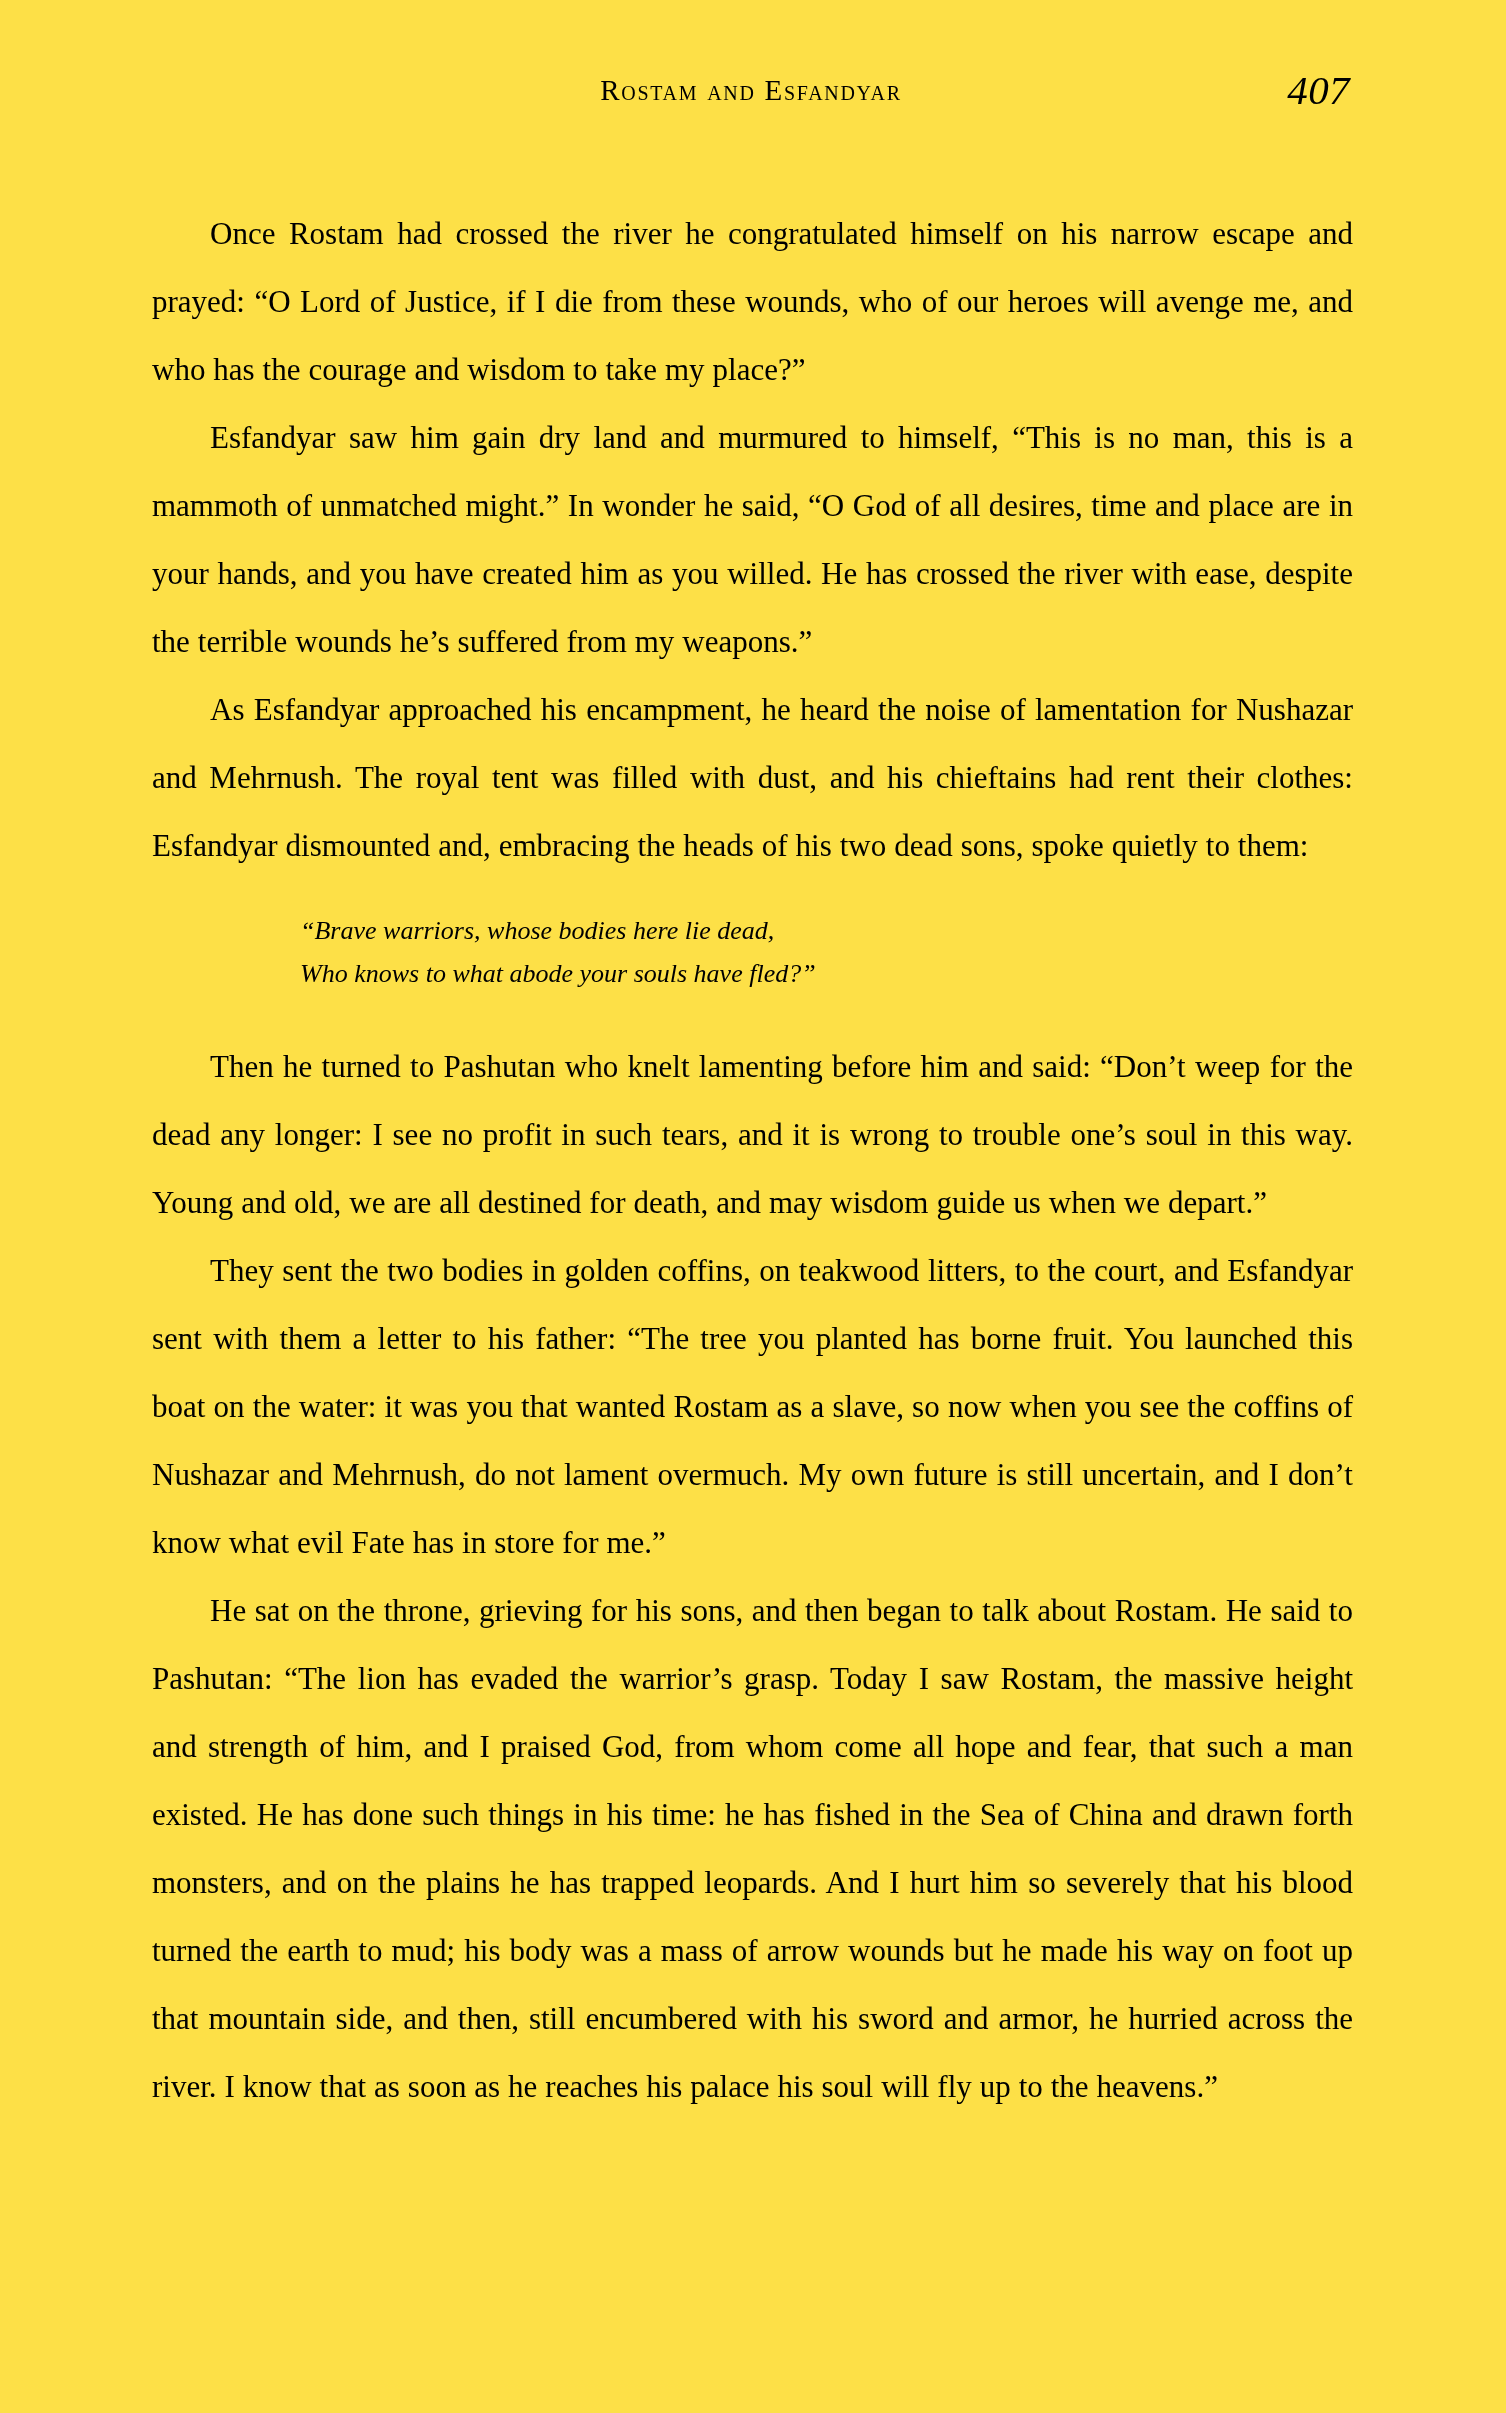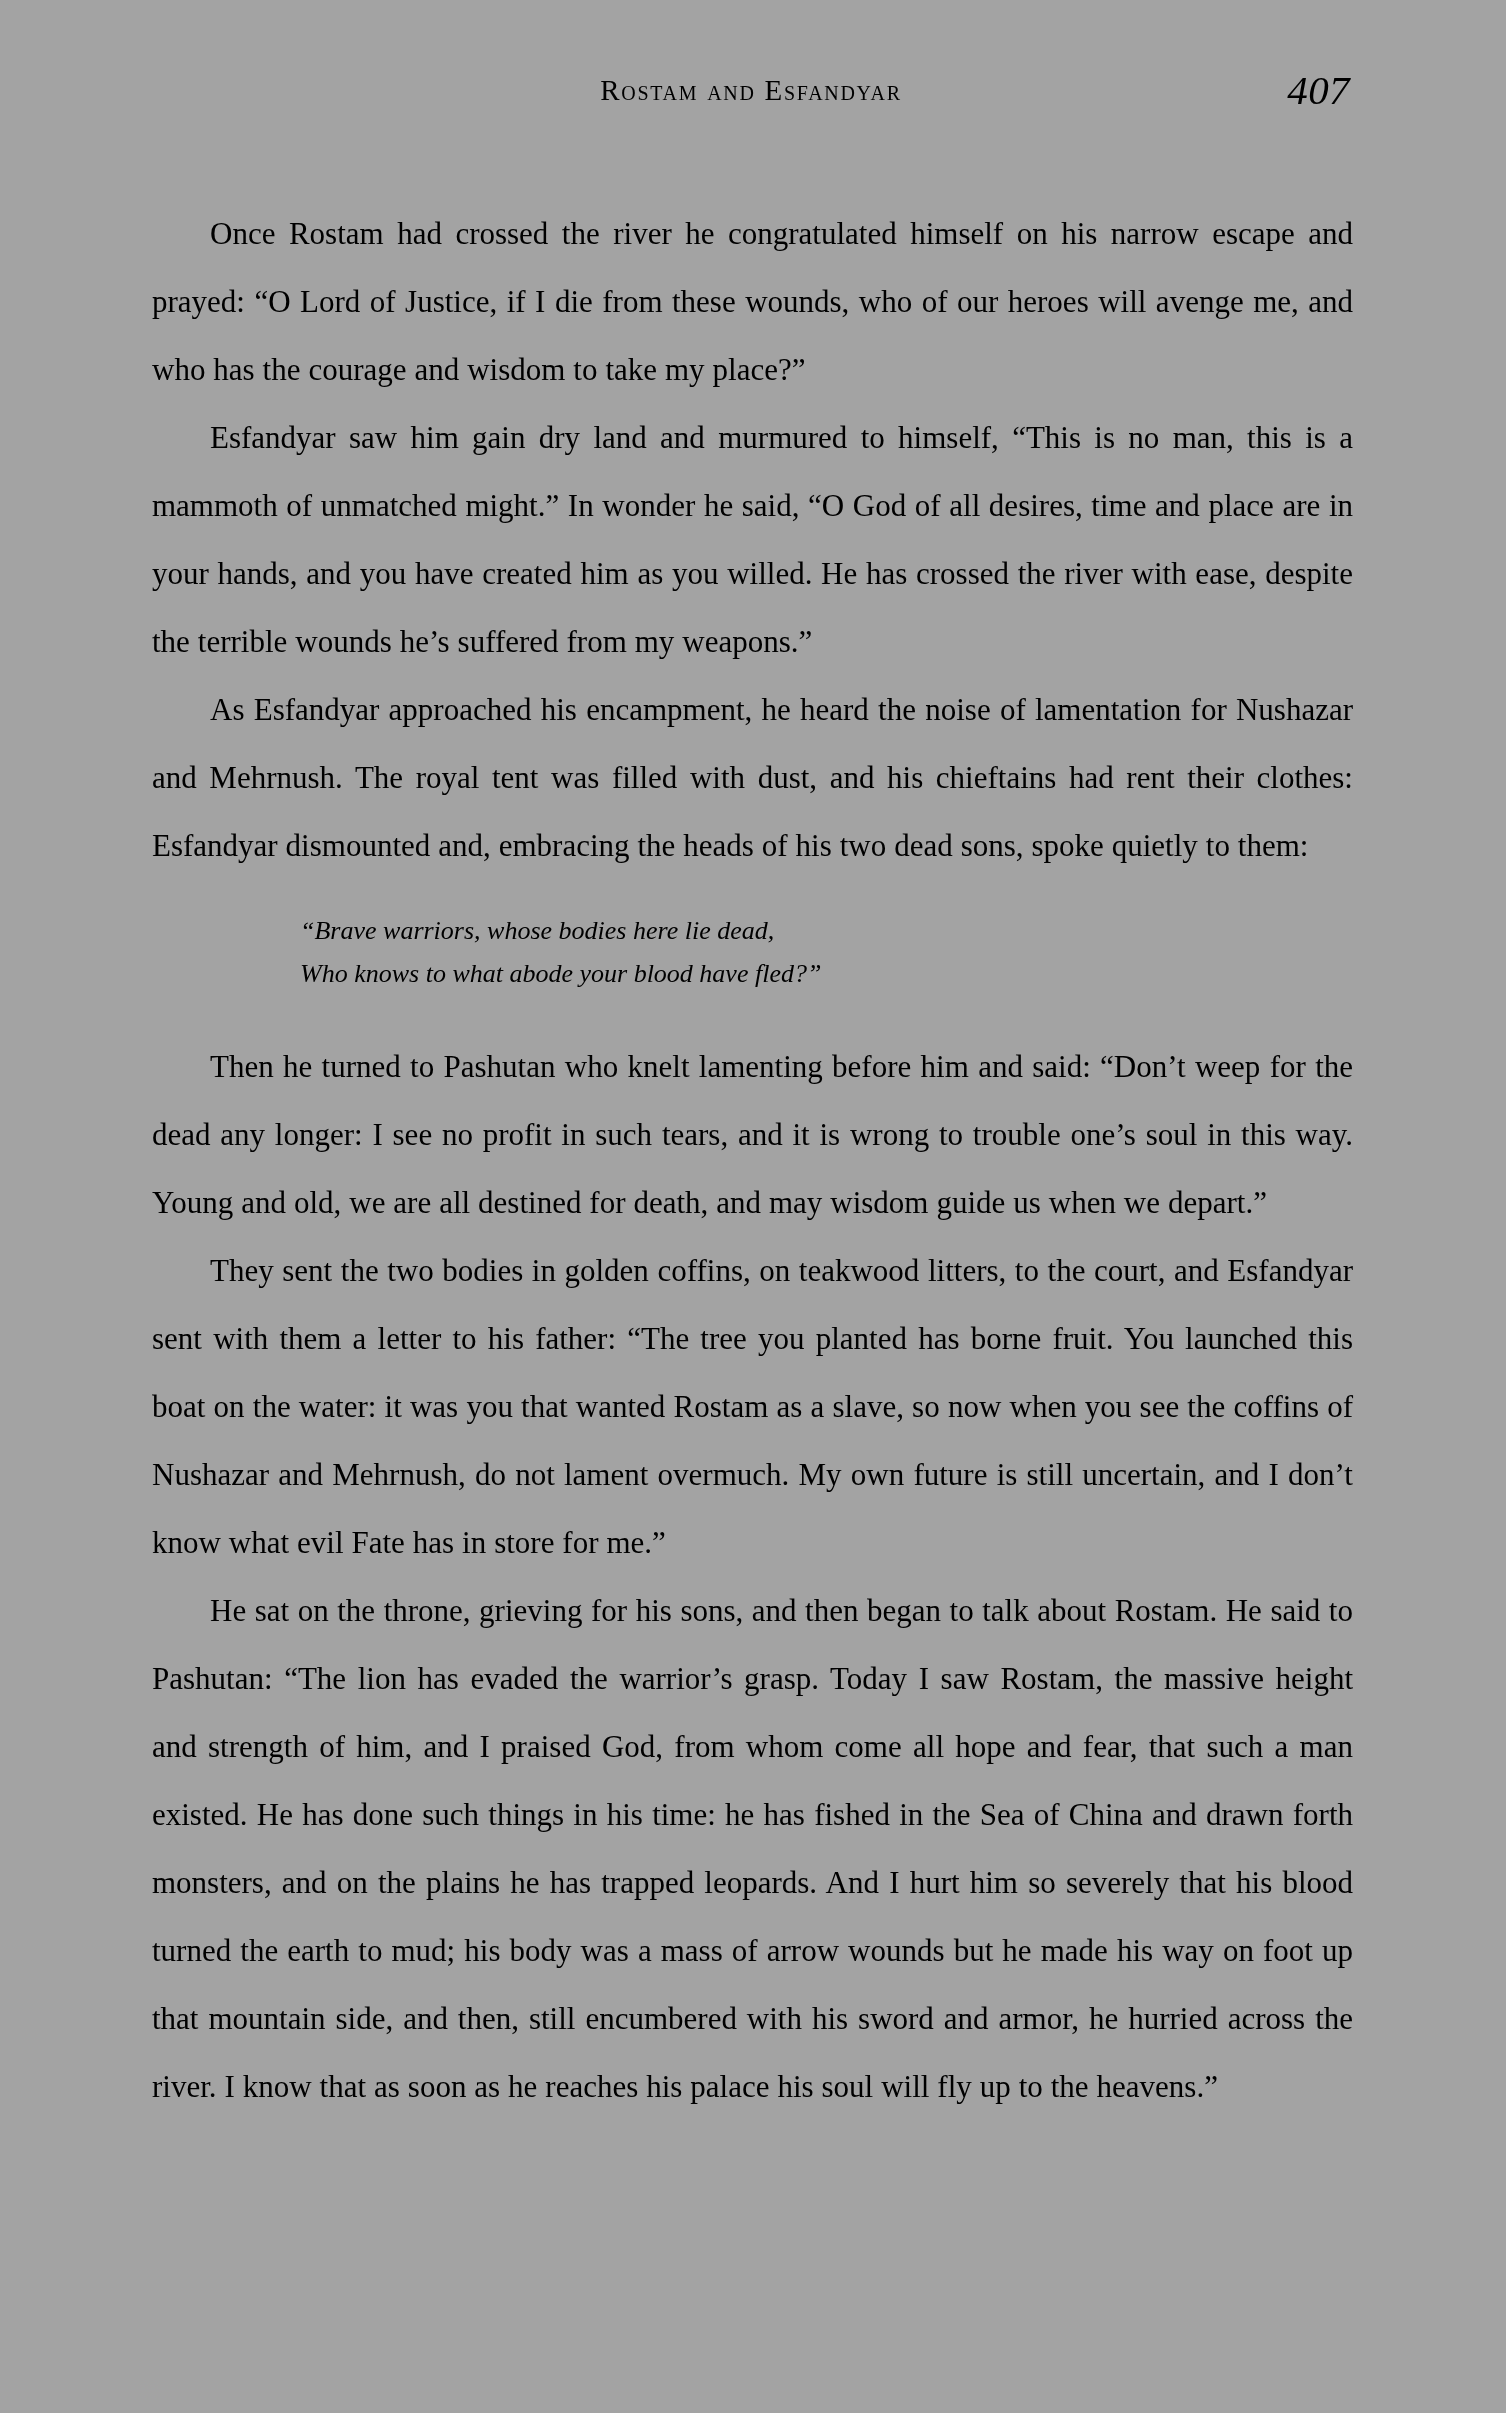--- a/index.html
+++ b/index.html
@@ -9,21 +9,21 @@
   }
   body {
     font-family: "Liberation Serif", "DejaVu Serif", serif;
     color: #000000;
     -webkit-font-smoothing: antialiased;
   }
   .page {
     position: relative;
     width: 1506px;
     height: 2413px;
-    background: #a3a3a3;
+    background: #fde047;
     box-sizing: border-box;
     overflow: hidden;
   }
 
   
   .running-head {
     position: absolute;
     left: 152px;
     top: 67px;
     width: 1198px;
@@ -104,21 +104,21 @@
   <div class="text-column par-stack">
 
     <p class="body-par">Once Rostam had crossed the river he congratulated himself on his narrow escape and prayed: “O Lord of Justice, if I die from these wounds, who of our heroes will avenge me, and who has the courage and wisdom to take my place?”</p>
 
     <p class="body-par">Esfandyar saw him gain dry land and murmured to himself, “This is no man, this is a mammoth of unmatched might.” In wonder he said, “O God of all desires, time and place are in your hands, and you have created him as you willed. He has crossed the river with ease, despite the terrible wounds he’s suffered from my weapons.”</p>
 
     <p class="body-par">As Esfandyar approached his encampment, he heard the noise of lamentation for Nushazar and Mehrnush. The royal tent was filled with dust, and his chieftains had rent their clothes: Esfandyar dismounted and, embracing the heads of his two dead sons, spoke quietly to them:</p>
 
     <div class="verse-block">
       <p class="verse-line">“Brave warriors, whose bodies here lie dead,</p>
-      <p class="verse-line">Who knows to what abode your blood have fled?”</p>
+      <p class="verse-line">Who knows to what abode your souls have fled?”</p>
     </div>
 
     <p class="body-par">Then he turned to Pashutan who knelt lamenting before him and said: “Don’t weep for the dead any longer: I see no profit in such tears, and it is wrong to trouble one’s soul in this way. Young and old, we are all destined for death, and may wisdom guide us when we depart.”</p>
 
     <p class="body-par">They sent the two bodies in golden coffins, on teakwood litters, to the court, and Esfandyar sent with them a letter to his father: “The tree you planted has borne fruit. You launched this boat on the water: it was you that wanted Rostam as a slave, so now when you see the coffins of Nushazar and Mehrnush, do not lament overmuch. My own future is still uncertain, and I don’t know what evil Fate has in store for me.”</p>
 
     <p class="body-par last-full">He sat on the throne, grieving for his sons, and then began to talk about Rostam. He said to Pashutan: “The lion has evaded the warrior’s grasp. Today I saw Rostam, the massive height and strength of him, and I praised God, from whom come all hope and fear, that such a man existed. He has done such things in his time: he has fished in the Sea of China and drawn forth monsters, and on the plains he has trapped leopards. And I hurt him so severely that his blood turned the earth to mud; his body was a mass of arrow wounds but he made his way on foot up that mountain side, and then, still encumbered with his sword and armor, he hurried across the river. I know that as soon as he reaches his palace his soul will fly up to the heavens.”</p>
 
   </div>
 </div>

